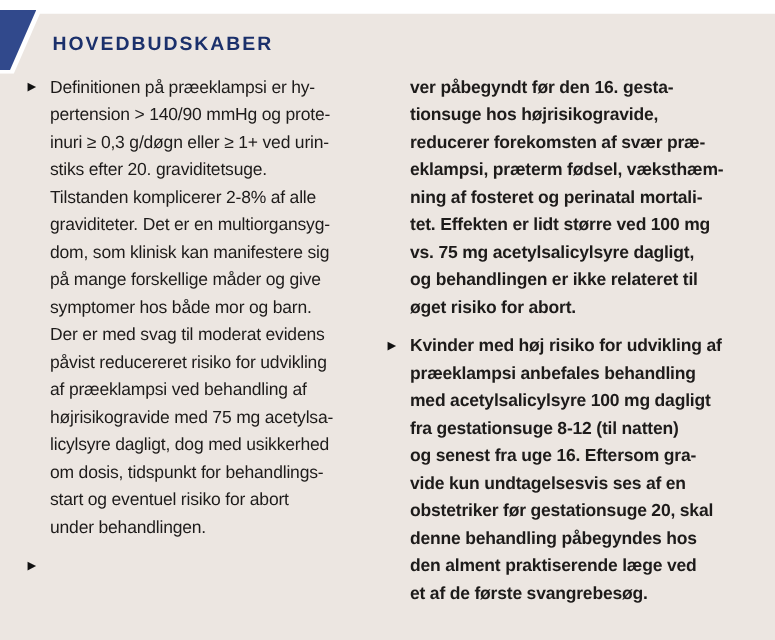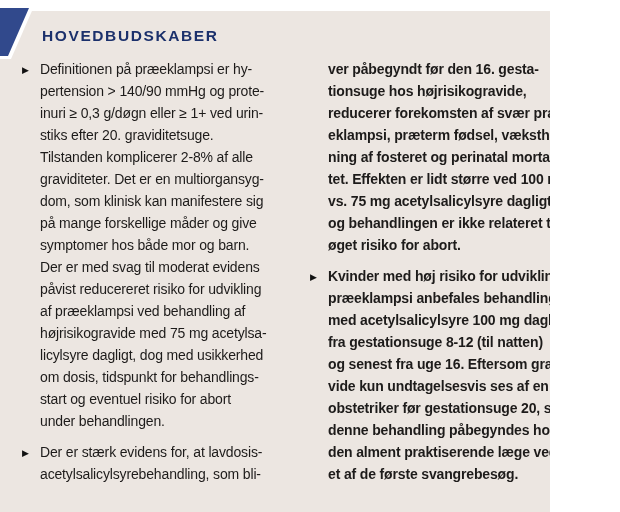--- a/index.html
+++ b/index.html
@@ -1,18 +1,18 @@
 <!DOCTYPE html>
 <html style="--box_bg: #ece6e1; --accent_navy: #31498c; --title_navy: #1b306b; --text: #1d1b1a;"><head>
 <meta charset="utf-8">
 <style>
   html,body{margin:0;padding:0;}
   .page{
     position:relative;
-    width:550px;height:512px;
+    width:620px;height:512px;
     background:#ffffff;
     overflow:hidden;
     font-family:"Liberation Sans", sans-serif;
   }
   .box{
     position:absolute;
     left:0;top:11px;
     width:620px;height:501px;
     background:var(--box_bg,#ece6e1);
   }
@@ -88,22 +88,20 @@
 påvist reducereret risiko for udvikling
 af præeklampsi ved behandling af
 højrisikogravide med 75 mg acetylsa-
 licylsyre dagligt, dog med usikkerhed
 om dosis, tidspunkt for behandlings-
 start og eventuel risiko for abort
 under behandlingen.</div>
       </div>
       <div class="bullet-item">
         <span class="marker">▶</span>
-        <div class="lines">Der er stærk evidens for, at lavdosis-
-acetylsalicylsyrebehandling, som bli-</div>
       </div>
     </div>
   <div class="col col-right">
       <div class="bullet-item">
         <span class="marker"></span>
         <div class="lines">ver påbegyndt før den 16. gesta-
 tionsuge hos højrisikogravide,
 reducerer forekomsten af svær præ-
 eklampsi, præterm fødsel, væksthæm-
 ning af fosteret og perinatal mortali-

